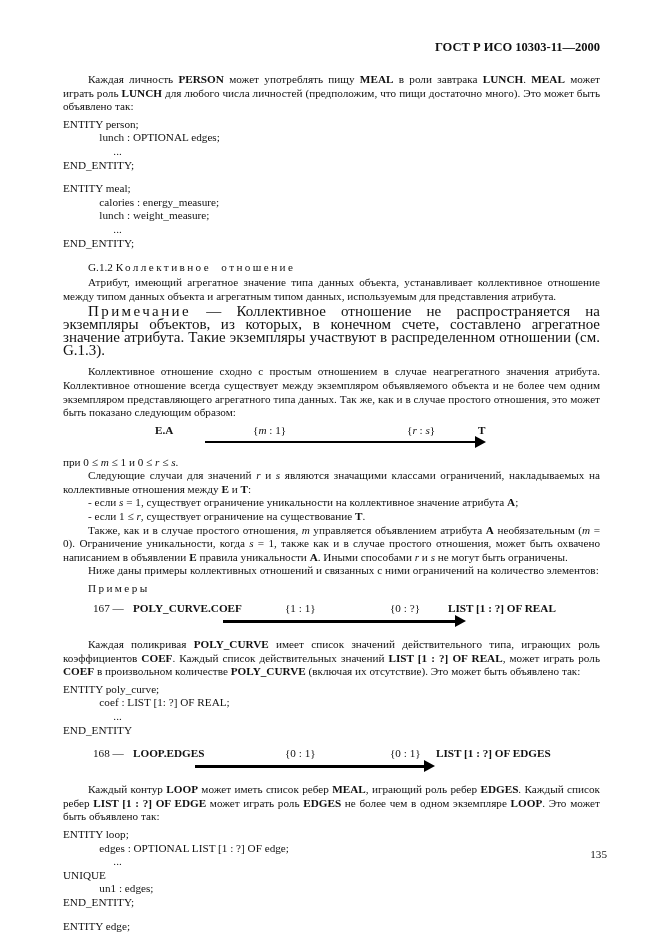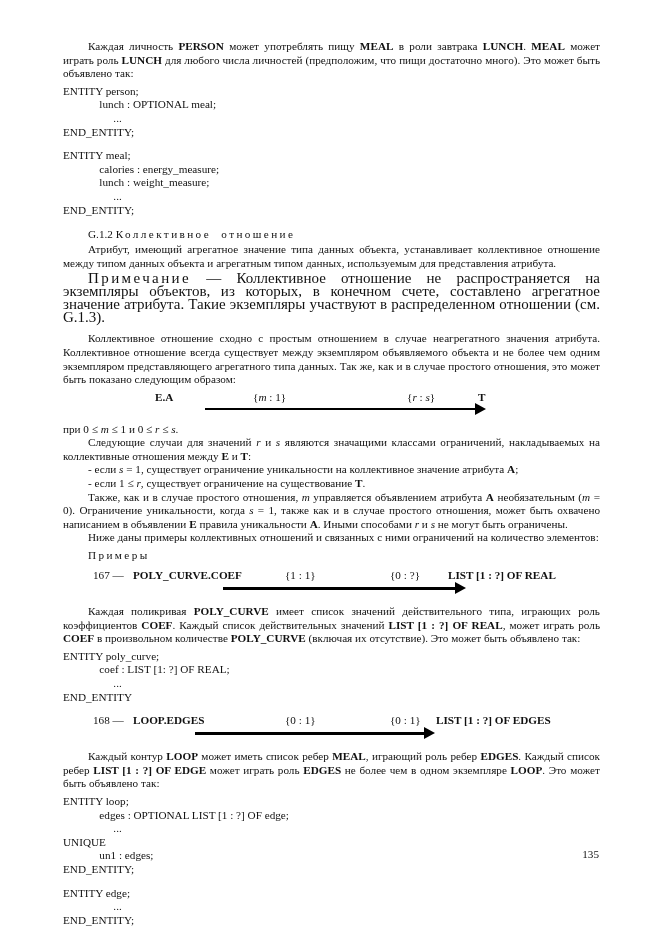--- a/index.html
+++ b/index.html
@@ -19,34 +19,35 @@
   .exlabel{font-size:11.2px;margin:4px 0 8px 0;text-indent:25px;}
   .diagram{position:relative;height:30px;margin:4px 0 2px 0;font-size:11.2px;}
   .diagram .dl{position:absolute;top:0;white-space:nowrap;}
   .bold{font-weight:bold;}
   .arrow{position:absolute;height:2.6px;background:#000;}
   .arrow::after{content:"";position:absolute;right:-11px;top:-5.2px;width:0;height:0;
                 border-left:11px solid #000;border-top:6.5px solid transparent;
                 border-bottom:6.5px solid transparent;}
   .exrow{position:relative;height:34px;margin:2px 0 2px 0;font-size:11.2px;}
   .exrow .dl{position:absolute;top:0;white-space:nowrap;}
-  .pagenum{position:absolute;top:848px;right:62px;font-size:11.2px;}
+  .pagenum{position:absolute;top:848px;right:54px;font-size:11.2px;}
   i{font-style:italic;}
   b{font-weight:bold;}
 </style>
 </head>
 <body>
 
 <div class="page">
 
+  <div class="hdr">ГОСТ Р ИСО 10303-11—2000</div>
 
   <p class="para ind">Каждая личность <b>PERSON</b> может употреблять пищу <b>MEAL</b> в роли завтрака <b>LUNCH</b>. <b>MEAL</b> может играть роль <b>LUNCH</b> для любого числа личностей (предположим, что пищи достаточно много). Это может быть объявлено так:</p>
 
   <pre class="code">ENTITY person;
-             lunch : OPTIONAL meal;
+             lunch : OPTIONAL edges;
                   ...
 END_ENTITY;</pre>
 
   <pre class="code">ENTITY meal;
              calories : energy_measure;
              lunch : weight_measure;
                   ...
 END_ENTITY;</pre>
 
   <h3 class="sect"><span>G.1.2</span> <span class="spaced">Коллективное отношение</span></h3>

